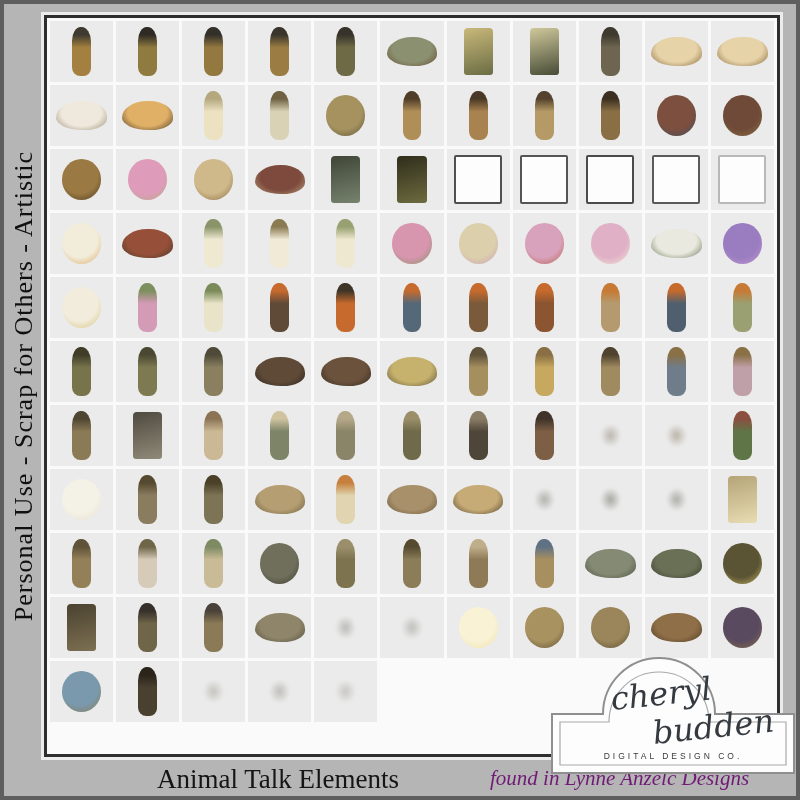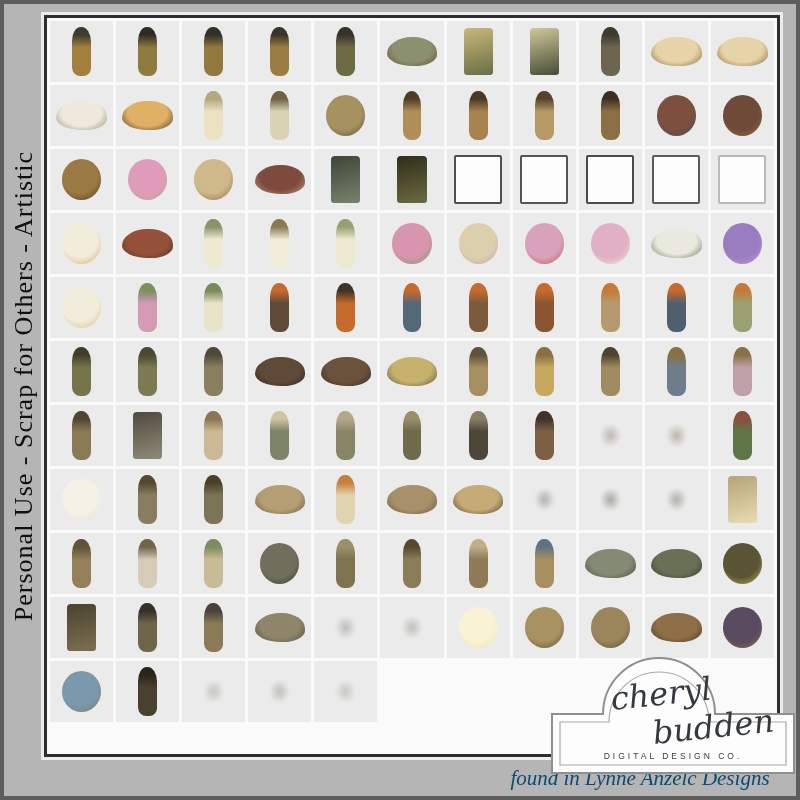--- a/index.html
+++ b/index.html
@@ -28,22 +28,22 @@
   .k-faint{width:46%;height:55%;border-radius:50%;opacity:.6;filter:blur(1.5px);
            background:radial-gradient(closest-side,var(--c1),transparent 72%);}
   
   .sidebar{position:absolute;left:0;top:11px;width:40px;height:742px;
            display:flex;align-items:center;justify-content:center;}
   .sidebar span{writing-mode:vertical-rl;transform:rotate(180deg);
         font-size:26px;color:#101010;letter-spacing:1px;white-space:nowrap;}
   
   .title{position:absolute;left:44px;top:760px;width:460px;text-align:center;
          font-size:27px;color:#151515;}
-  .credit{position:absolute;left:486px;top:762px;width:300px;text-align:center;
-          font-style:italic;font-size:21px;color:#0c4a6e;}
+  .credit{position:absolute;left:486px;top:762px;width:300px;
+          font-style:italic;font-size:21px;color:#701a75;}
   
   .badge{position:absolute;left:546px;top:650px;width:246px;height:121px;z-index:5;}
   .badge svg{display:block;}
   .logo-script{font-family:"DejaVu Serif", serif;font-style:italic;fill:#343a40;}
   .logo-tag{font-family:"Liberation Sans", sans-serif;fill:#3a3a3a;letter-spacing:3px;}
 </style>
 </head>
 <body>
 
 <div class="page">
@@ -405,15 +405,16 @@
   <div class="badge">
     <svg width="246" height="121" viewBox="0 0 246 121" xmlns="http://www.w3.org/2000/svg">
       <path d="M2,60 H53 A56,56 0 0 1 165,60 H244 V119 H2 Z" fill="#fdfdfd" stroke="#8f8f8f" stroke-width="2"></path>
       <path d="M10,68 H59 A50,50 0 0 1 159,68 H236 V111 H10 Z" fill="none" stroke="#aaaaaa" stroke-width="1.2"></path>
       <text class="logo-script" x="62" y="56" font-size="32" transform="rotate(-6 62 56)">cheryl</text>
       <text class="logo-script" x="104" y="90" font-size="32" transform="rotate(-6 104 90)">budden</text>
       <text class="logo-tag" x="123" y="105" font-size="8.5" text-anchor="middle">DIGITAL DESIGN CO.</text>
     </svg>
   </div>
 
+  <div class="title">Animal Talk Elements</div>
   <div class="credit">found in Lynne Anzelc Designs</div>
 
 </div>
 
 </body></html>

